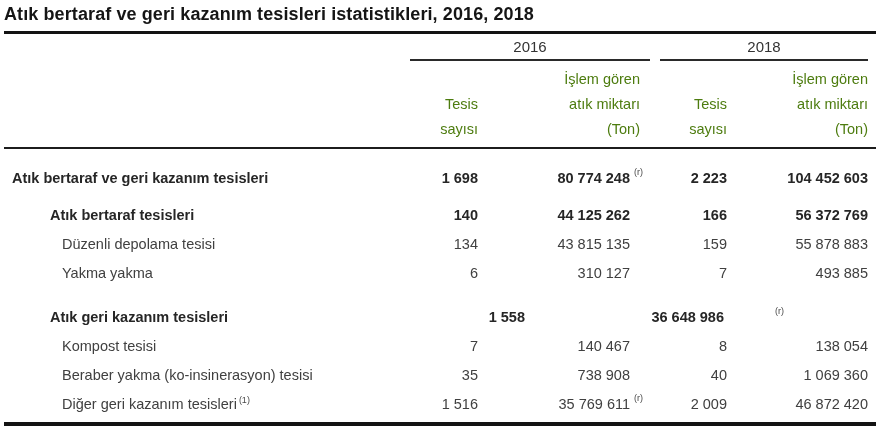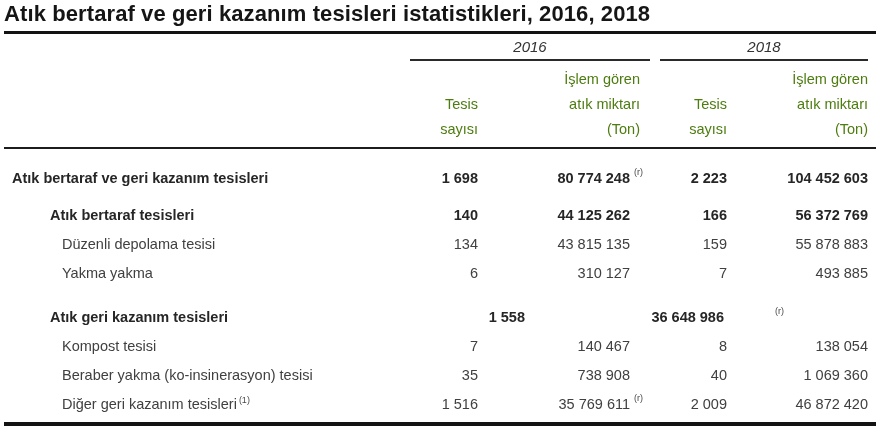--- a/index.html
+++ b/index.html
@@ -5,41 +5,41 @@
   * { margin: 0; padding: 0; box-sizing: border-box; }
   html, body {
     width: 880px; height: 440px;
     background: #ffffff;
     font-family: "Liberation Sans", sans-serif;
     overflow: hidden;
   }
   .page { padding: 5px 4px 0 4px; width: 876px; }
 
   .title {
-    font-size: 22px;
+    font-size: 18px;
     font-weight: bold;
     color: #151515;
     letter-spacing: 0.1px;
     line-height: 18px;
   }
 
   .rule-top   { height: 3px; background: #131313; margin-top: 8px; width: 872px; }
   .rule-head  { height: 2px; background: #1c1c1c; width: 872px; }
   .rule-bottom{ height: 4px; background: #131313; margin-top: 4px; width: 872px; }
 
   .grid {
     display: grid;
     grid-template-columns: 406px 68px 152px 20px 10px 67px 141px;
     align-items: center;
     font-size: 14.5px;
     color: #404040;
   }
 
   
-  .year-band { display: grid; grid-template-columns: 406px 240px 10px 208px; margin-top: 3px; font-style: italic; }
+  .year-band { display: grid; grid-template-columns: 406px 240px 10px 208px; margin-top: 3px; }
   .year-group {
     text-align: center;
     font-size: 15px;
     color: #333333;
     padding-bottom: 2px;
     border-bottom: 2px solid #2a2a2a;
     line-height: 20px;
   }
 
   

